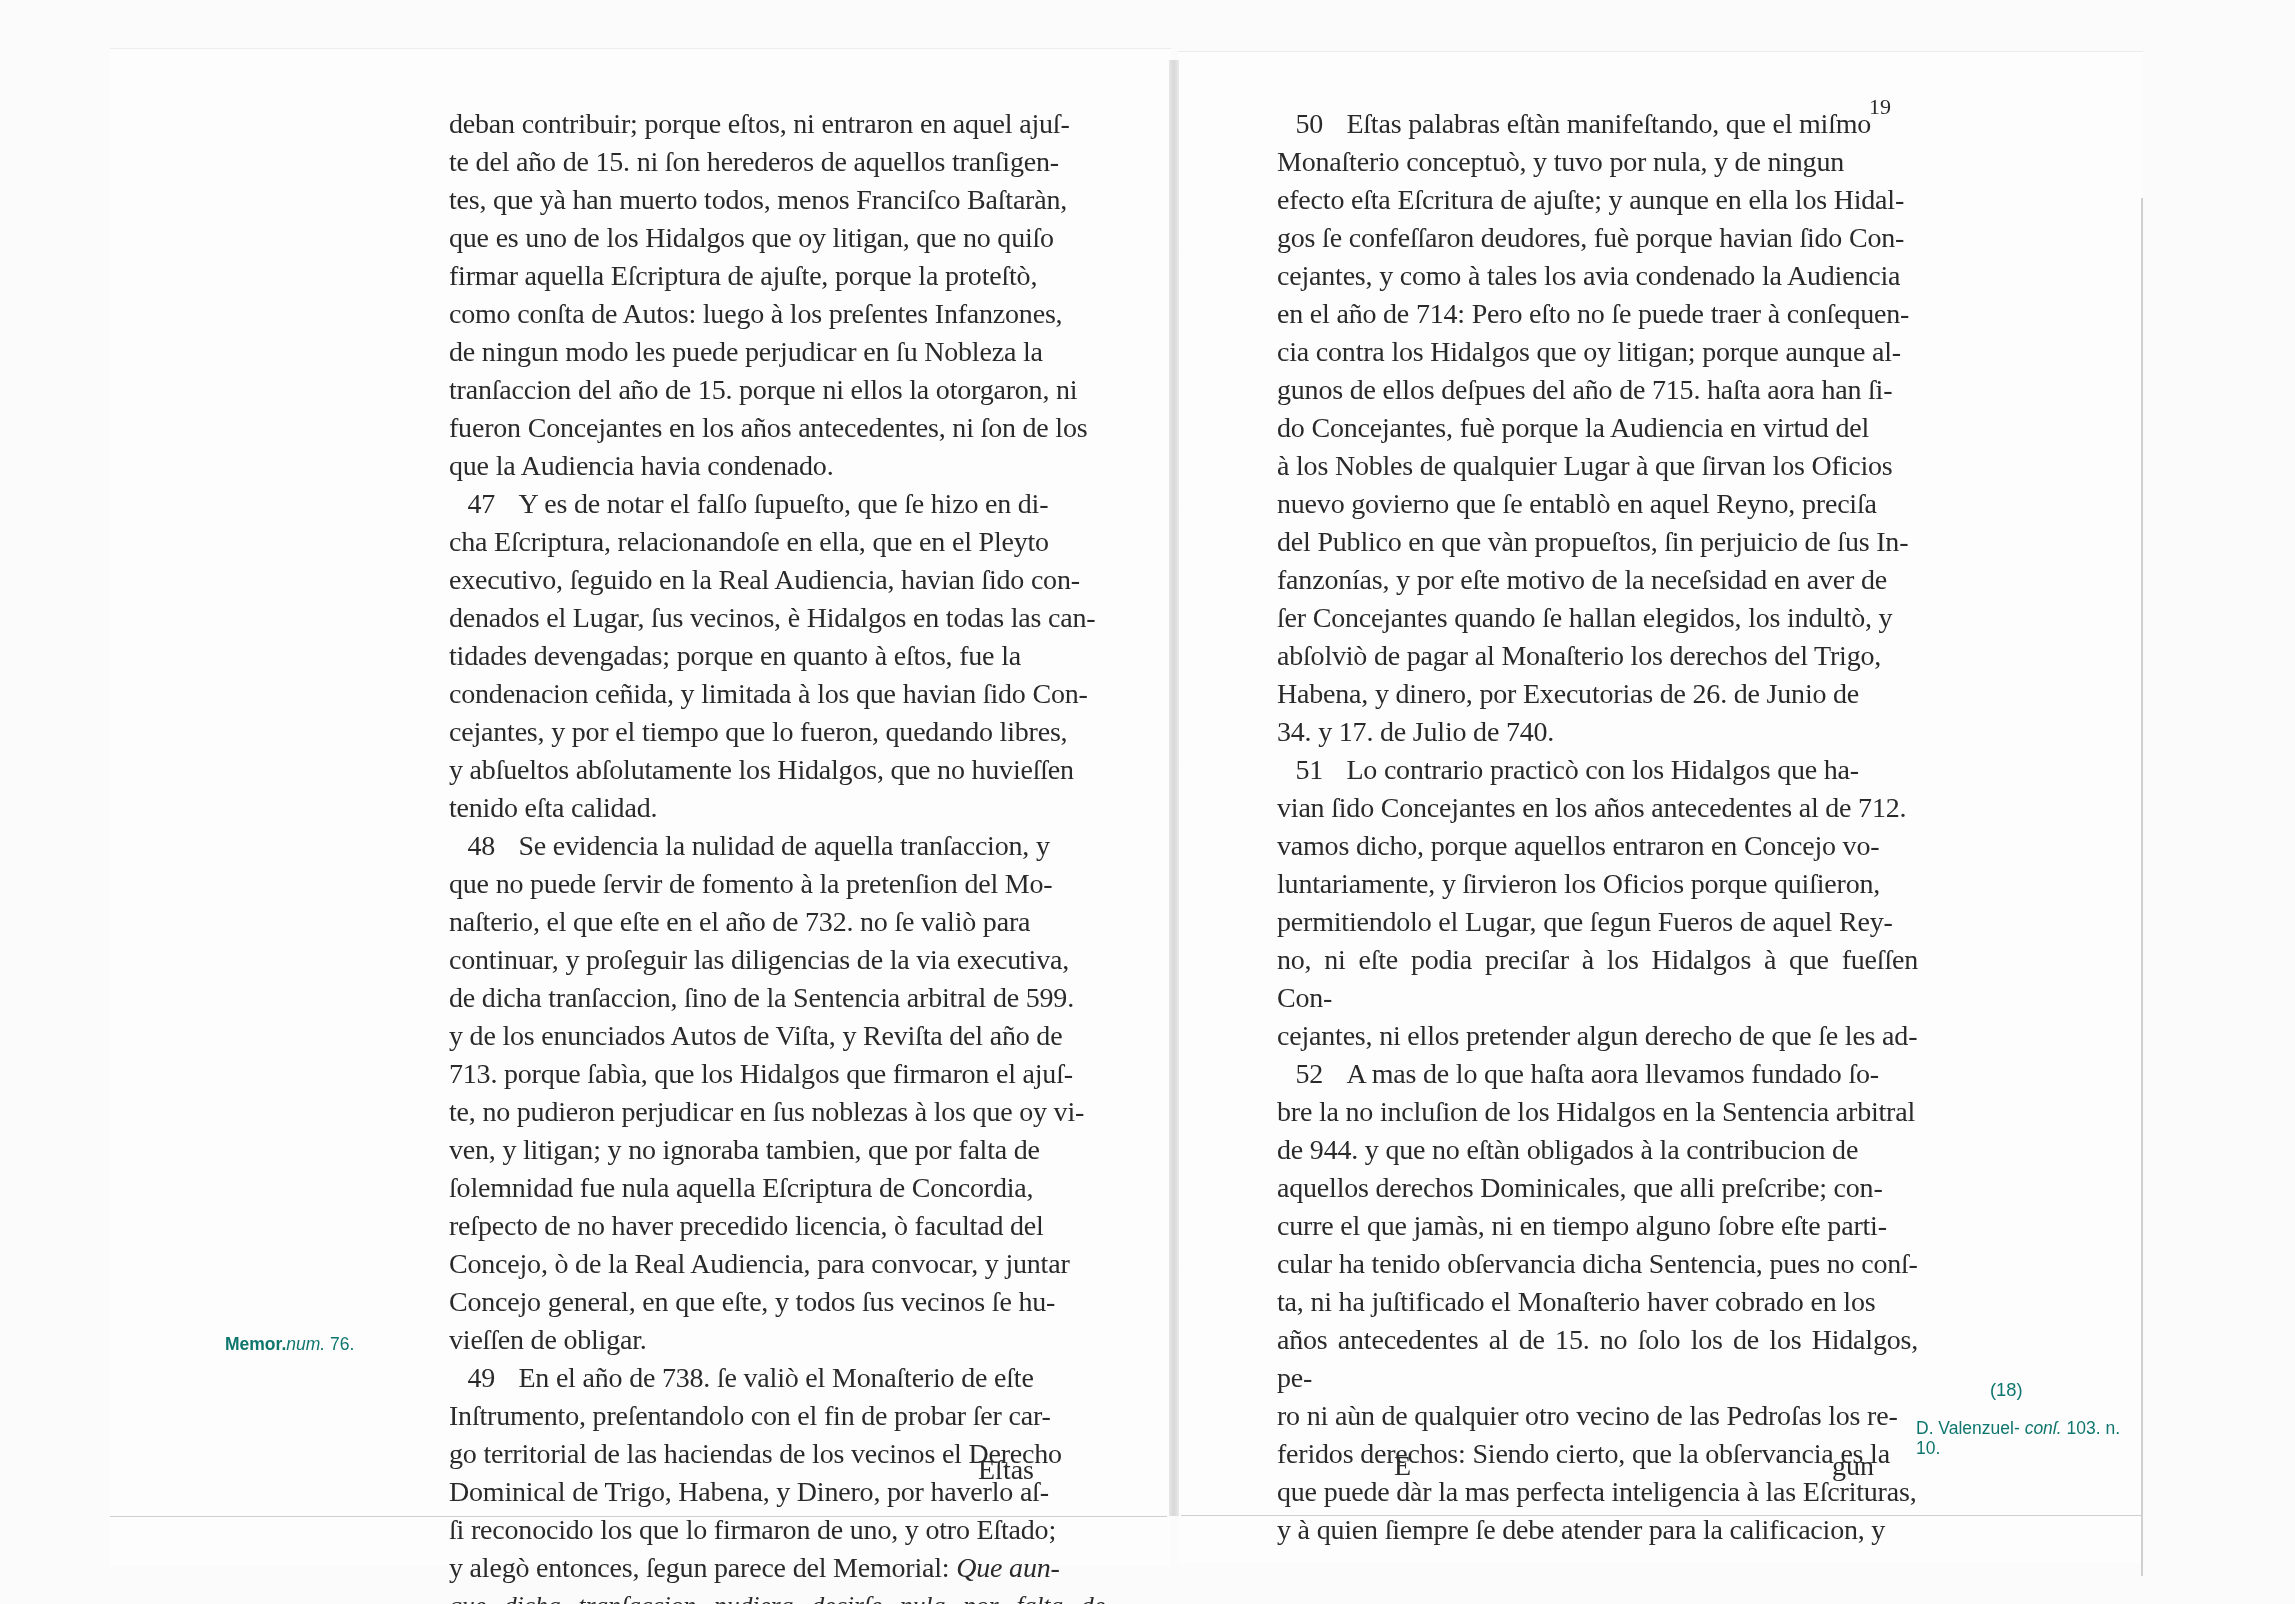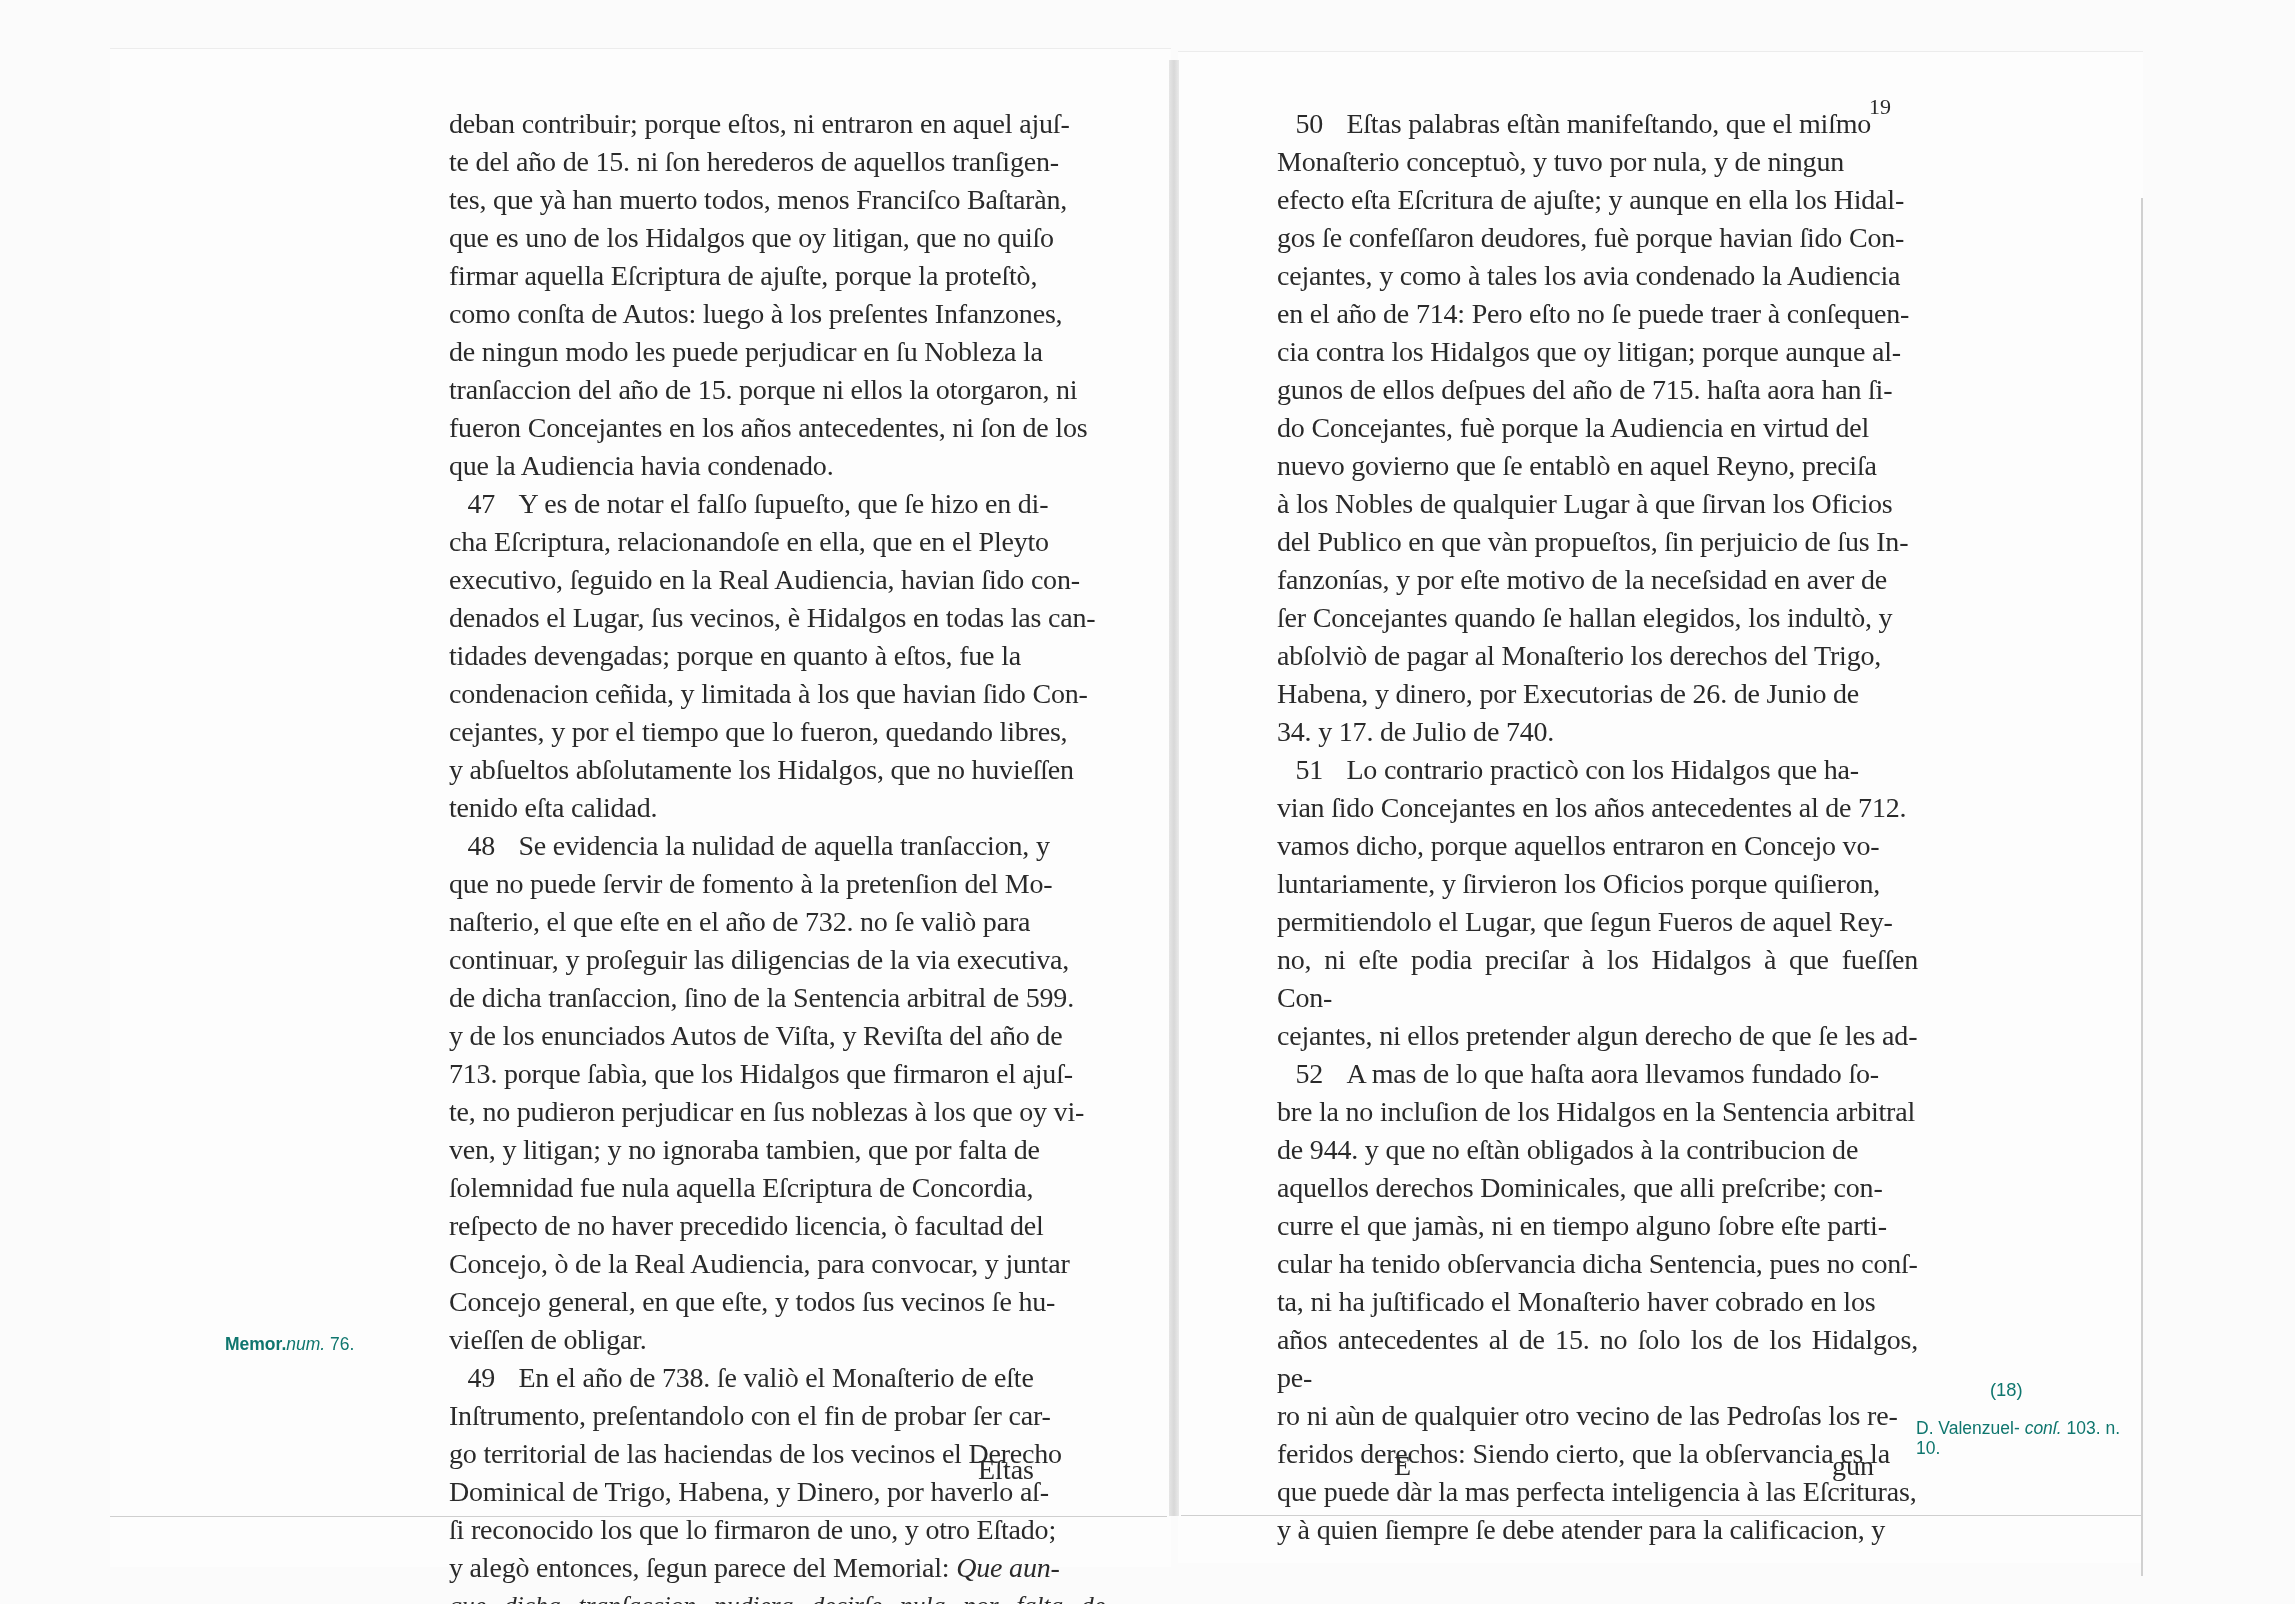--- a/index.html
+++ b/index.html
@@ -150,22 +150,22 @@
         <span class="num">50</span><span>Eſtas palabras eſtàn manifeſtando, que el miſmo</span>
       </p>
       <p class="para-cont">Monaſterio conceptuò, y tuvo por nula, y de ningun</p>
       <p class="para-cont">efecto eſta Eſcritura de ajuſte; y aunque en ella los Hidal-</p>
       <p class="para-cont">gos ſe confeſſaron deudores, fuè porque havian ſido Con-</p>
       <p class="para-cont">cejantes, y como à tales los avia condenado la Audiencia</p>
       <p class="para-cont">en el año de 714: Pero eſto no ſe puede traer à conſequen-</p>
       <p class="para-cont">cia contra los Hidalgos que oy litigan; porque aunque al-</p>
       <p class="para-cont">gunos de ellos deſpues del año de 715. haſta aora han ſi-</p>
       <p class="para-cont">do Concejantes, fuè porque la Audiencia en virtud del</p>
+      <p class="para-cont">à los Nobles de qualquier Lugar à que ſirvan los Oficios</p>
       <p class="para-cont">nuevo govierno que ſe entablò en aquel Reyno, preciſa</p>
-      <p class="para-cont">à los Nobles de qualquier Lugar à que ſirvan los Oficios</p>
       <p class="para-cont">del Publico en que vàn propueſtos, ſin perjuicio de ſus In-</p>
       <p class="para-cont">fanzonías, y por eſte motivo de la neceſsidad en aver de</p>
       <p class="para-cont">ſer Concejantes quando ſe hallan elegidos, los indultò, y</p>
       <p class="para-cont">abſolviò de pagar al Monaſterio los derechos del Trigo,</p>
       <p class="para-cont">Habena, y dinero, por Executorias de 26. de Junio de</p>
       <p class="para-cont">34. y 17. de Julio de 740.</p>
     </div>
 
     <div class="para-group">
       <p class="para">

